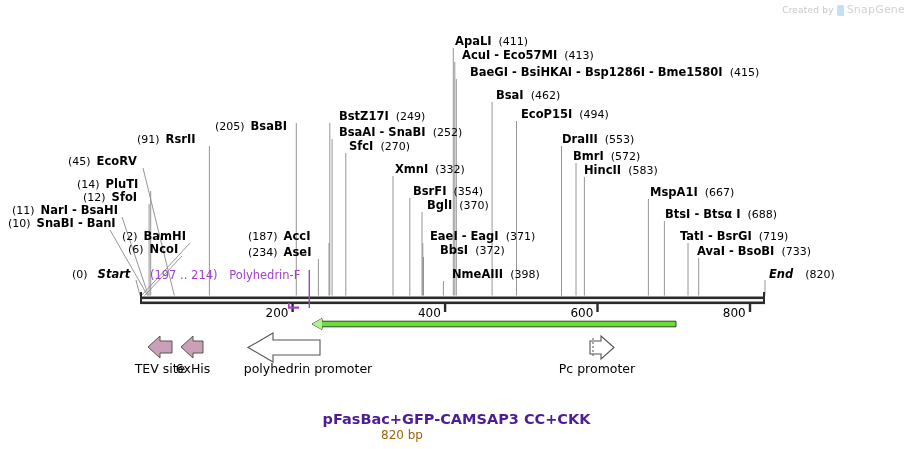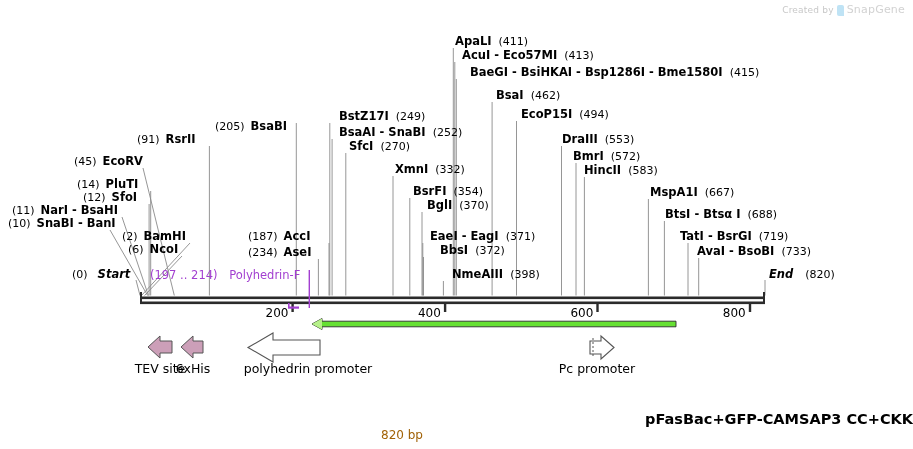--- a/index.html
+++ b/index.html
@@ -104,25 +104,25 @@
     color: #000;
     font-family: "DejaVu Sans", sans-serif;
     white-space: nowrap;
     text-align: center;
   }
 
   .title {
     position: absolute;
     width: 913px;
     left: 0;
-    text-align: right;
+    text-align: center;
     font-weight: bold;
     font-size: 14.5px;
     font-family: "DejaVu Sans", sans-serif;
-    color: #000000;
+    color: #4c1d95;
   }
   .subtitle {
     position: absolute;
     width: 804px;
     left: 0;
     text-align: center;
     font-size: 12px;
     font-family: "DejaVu Sans", sans-serif;
     color: #a16207;
   }
@@ -212,21 +212,21 @@
   </g>
 </svg>
 
 <div id="site-labels">
     <div class="label" style="left: 122px; top: 230px;"><span class="pos" style="margin-right: 6px;">(2)</span><span class="enz">BamHI</span></div>
     <div class="label" style="left: 128px; top: 243px;"><span class="pos" style="margin-right: 6px;">(6)</span><span class="enz">NcoI</span></div>
     <div class="label" style="left: 8px; top: 217px;"><span class="pos" style="margin-right: 6px;">(10)</span><span class="enz">SnaBI</span><span class="dash"> - </span><span class="enz">BanI</span></div>
     <div class="label" style="left: 12px; top: 204px;"><span class="pos" style="margin-right: 6px;">(11)</span><span class="enz">NarI</span><span class="dash"> - </span><span class="enz">BsaHI</span></div>
     <div class="label" style="left: 83px; top: 191px;"><span class="pos" style="margin-right: 6px;">(12)</span><span class="enz">SfoI</span></div>
     <div class="label" style="left: 77px; top: 178px;"><span class="pos" style="margin-right: 6px;">(14)</span><span class="enz">PluTI</span></div>
-    <div class="label" style="left: 74px; top: 155px;"><span class="pos" style="margin-right: 6px;">(45)</span><span class="enz">EcoRV</span></div>
+    <div class="label" style="left: 68px; top: 155px;"><span class="pos" style="margin-right: 6px;">(45)</span><span class="enz">EcoRV</span></div>
     <div class="label" style="left: 137px; top: 133px;"><span class="pos" style="margin-right: 6px;">(91)</span><span class="enz">RsrII</span></div>
     <div class="label" style="left: 215px; top: 120px;"><span class="pos" style="margin-right: 6px;">(205)</span><span class="enz">BsaBI</span></div>
     <div class="label" style="left: 248px; top: 246px;"><span class="pos" style="margin-right: 6px;">(234)</span><span class="enz">AseI</span></div>
     <div class="label" style="left: 248px; top: 230px;"><span class="pos" style="margin-right: 6px;">(187)</span><span class="enz">AccI</span></div>
     <div class="label" style="left: 339px; top: 110px;"><span class="enz">BstZ17I</span><span class="pos" style="margin-left: 7px;">(249)</span></div>
     <div class="label" style="left: 339px; top: 126px;"><span class="enz">BsaAI</span><span class="dash"> - </span><span class="enz">SnaBI</span><span class="pos" style="margin-left: 7px;">(252)</span></div>
     <div class="label" style="left: 349px; top: 140px; text-align: right;"><span class="enz">SfcI</span><span class="pos" style="margin-left: 7px;">(270)</span></div>
     <div class="label" style="left: 395px; top: 163px;"><span class="enz">XmnI</span><span class="pos" style="margin-left: 7px;">(332)</span></div>
     <div class="label" style="left: 413px; top: 185px;"><span class="enz">BsrFI</span><span class="pos" style="margin-left: 7px;">(354)</span></div>
     <div class="label" style="left: 427px; top: 199px;"><span class="enz">BglI</span><span class="pos" style="margin-left: 7px;">(370)</span></div>

